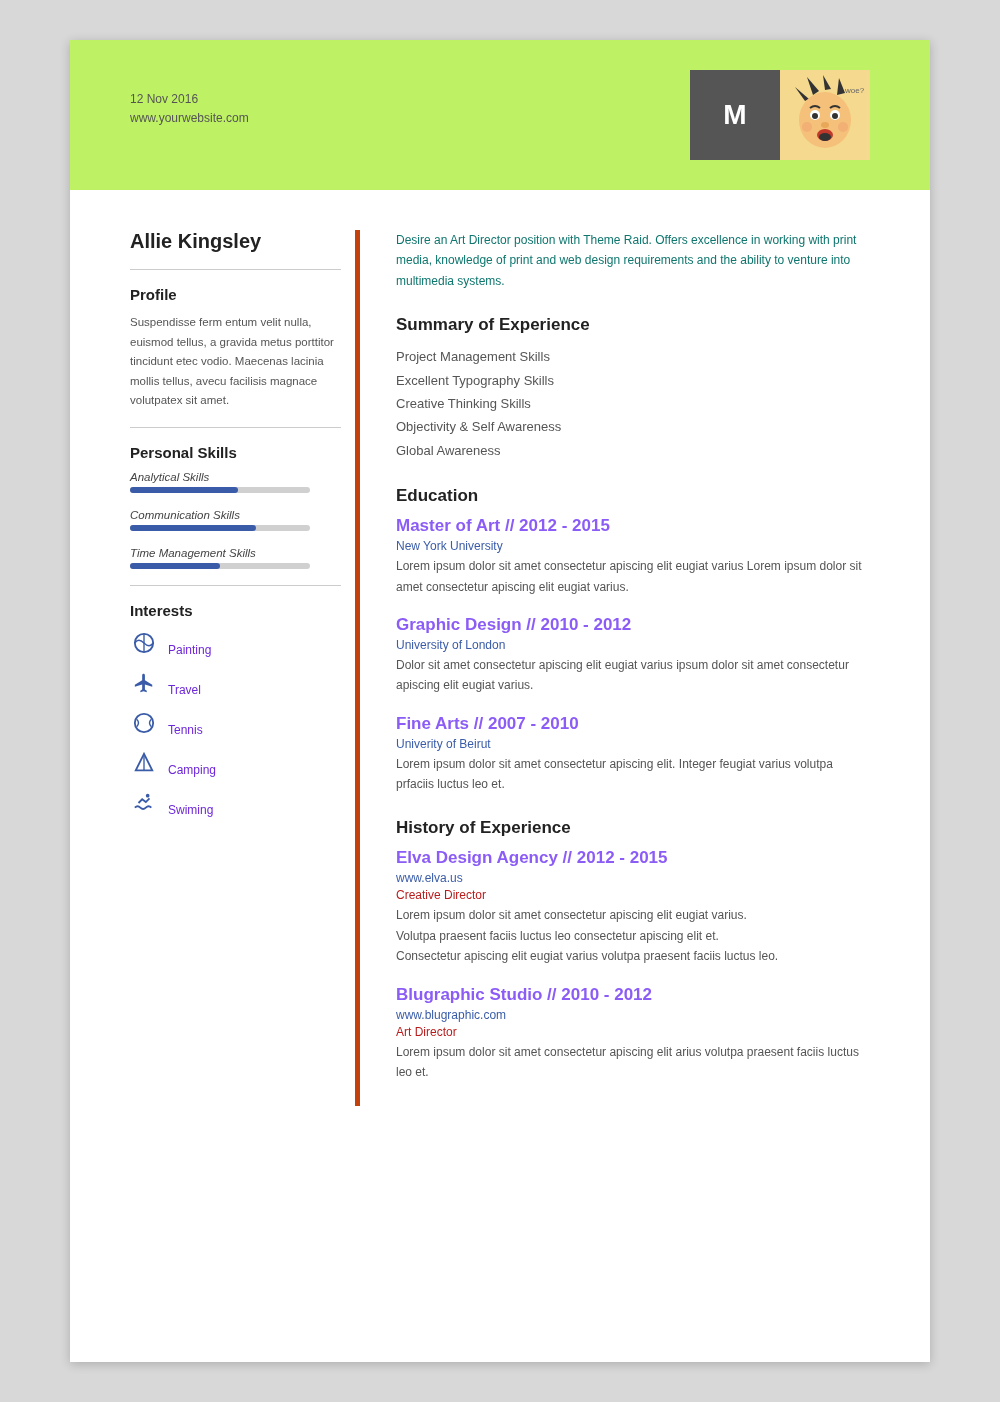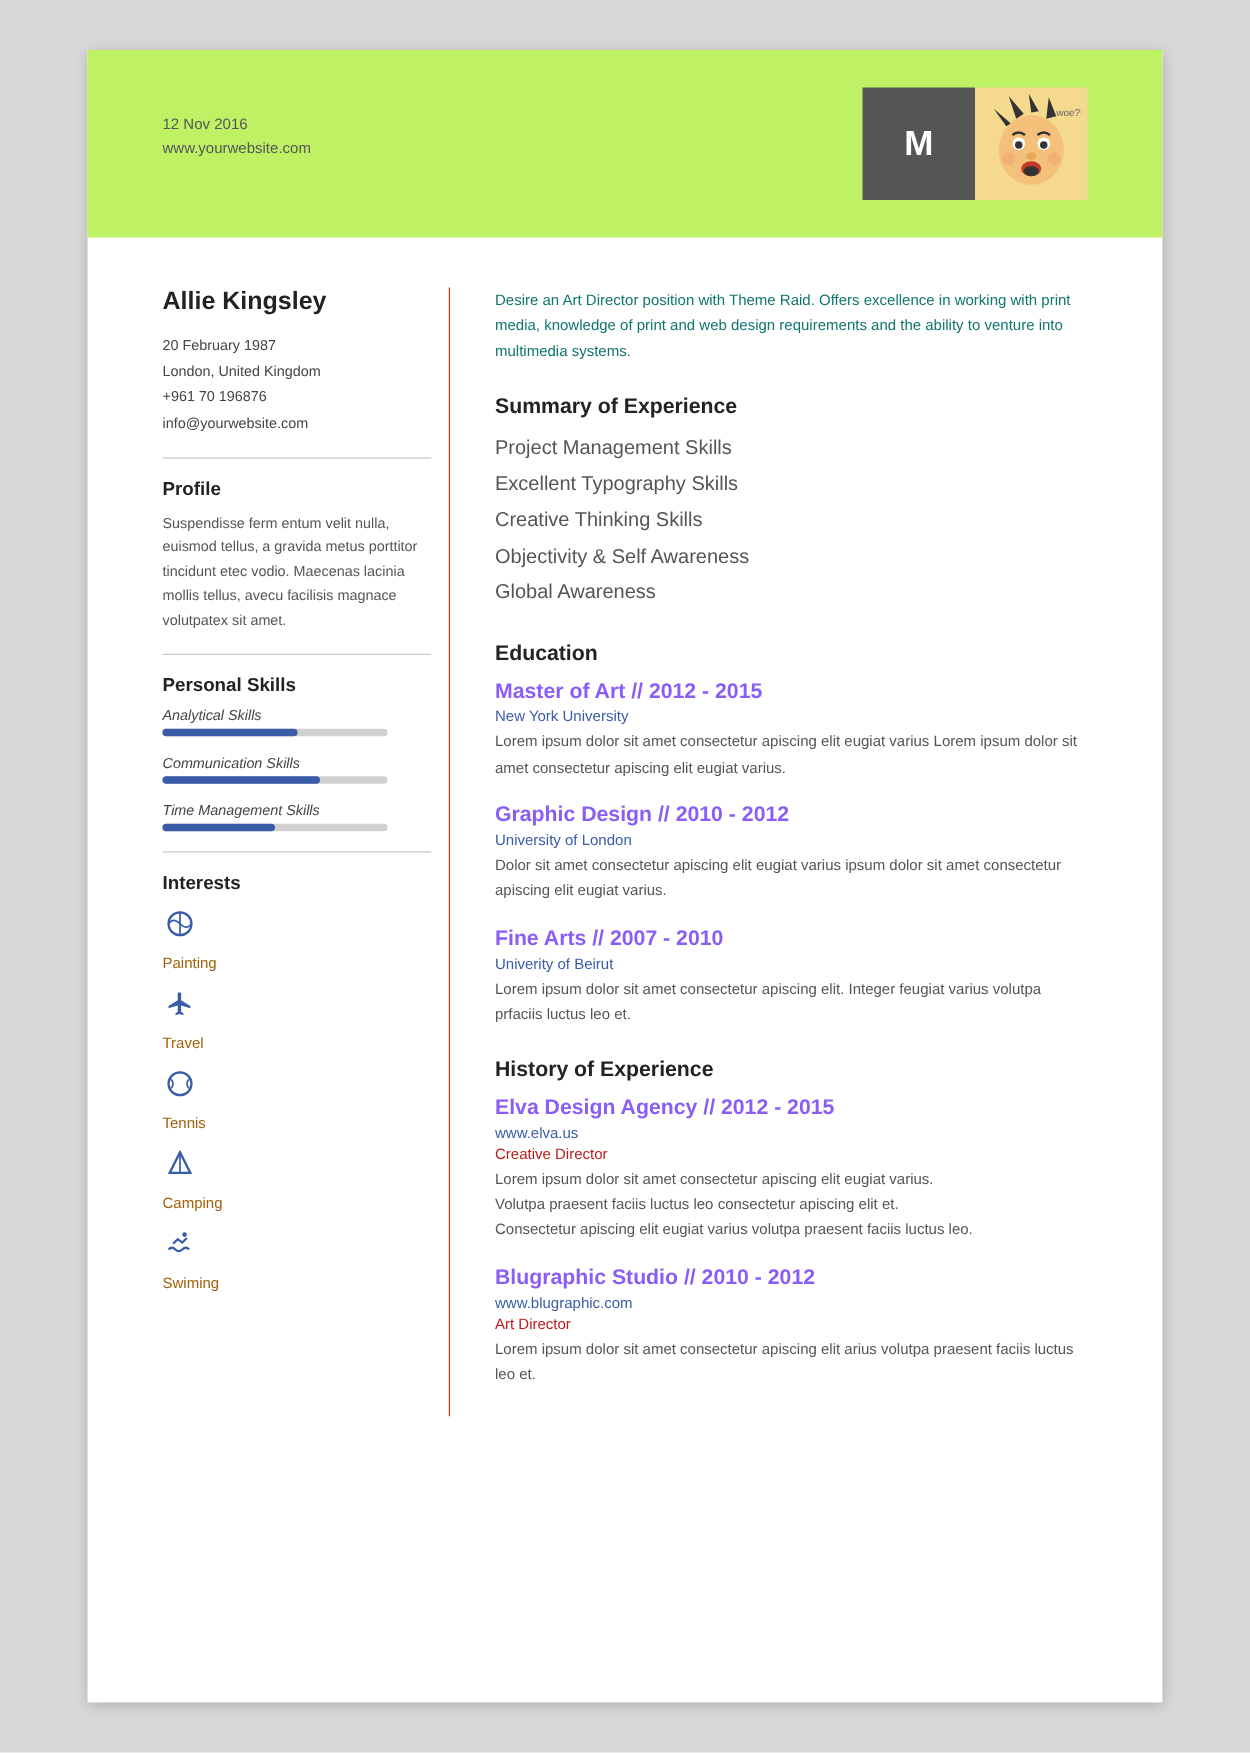--- a/index.html
+++ b/index.html
@@ -64,21 +64,21 @@
     .main {
       display: flex;
       padding: 40px 60px;
       gap: 0;
     }
     
     .left-col {
       width: 230px;
       min-width: 230px;
       padding-right: 14px;
-      border-right: 1px solid #c2410c;
+      border-right: 5px solid #c2410c;
     }
     .name-section h1 {
       font-size: 20px;
       font-weight: bold;
       color: #222;
       margin-bottom: 14px;
     }
     .contact-info p {
       font-size: 11.5px;
       color: #444;
@@ -115,26 +115,25 @@
       border-radius: 3px;
       width: 180px;
     }
     .skill-bar-fill {
       height: 6px;
       background: #3a5ca8;
       border-radius: 3px;
     }
     .interests-section .interest-item {
       display: flex;
-      align-items: flex-start;
+      align-items: flex-end;
       gap: 10px;
       margin-bottom: 12px;
       font-size: 12px;
-      color: #a16207;
-      flex-direction: column;
+      color: #6d28d9;
     }
     .interest-icon {
       width: 28px;
       height: 28px;
       display: flex;
       align-items: center;
       justify-content: center;
       color: #3a5ca8;
       font-size: 18px;
     }
@@ -155,21 +154,21 @@
     .objective-text {
       font-size: 12px;
       color: #0f766e;
       line-height: 1.7;
     }
     .summary-list {
       list-style: none;
       padding: 0;
     }
     .summary-list li {
-      font-size: 16px;
+      font-size: 13px;
       color: #555;
       line-height: 1.8;
     }
     .edu-entry, .exp-entry {
       margin-bottom: 18px;
     }
     .edu-title, .exp-title {
       font-size: 17px;
       color: #8b5cf6;
       font-weight: bold;
@@ -242,26 +241,20 @@
       </div>
     </div>
   </div>
 
   <div class="main">
 
     <div class="left-col">
 
       <div class="name-section">
         <h1>Allie Kingsley</h1>
-        <div class="contact-info">
-          <p>20 February 1987</p>
-          <p>London, United Kingdom</p>
-          <p>+961 70 196876</p>
-          <p>info@yourwebsite.com</p>
-        </div>
       </div>
 
       <hr class="divider">
 
       <div class="profile-section">
         <div class="section-title">Profile</div>
         <p class="profile-text">Suspendisse ferm entum velit nulla, euismod tellus, a gravida metus porttitor tincidunt etec vodio. Maecenas lacinia mollis tellus, avecu facilisis magnace volutpatex sit amet.</p>
       </div>
 
       <hr class="divider">

